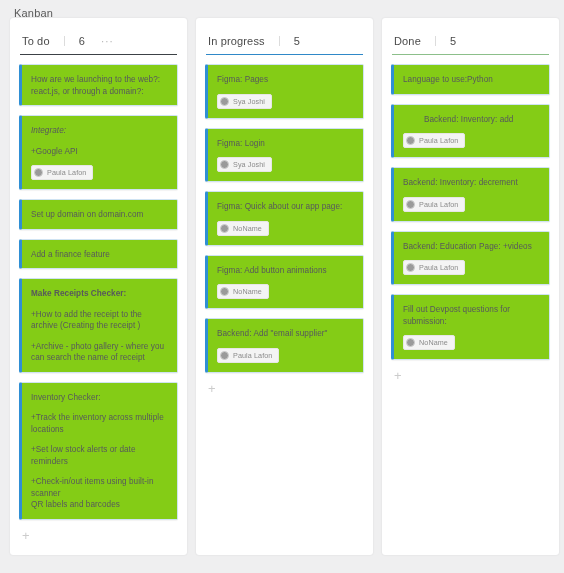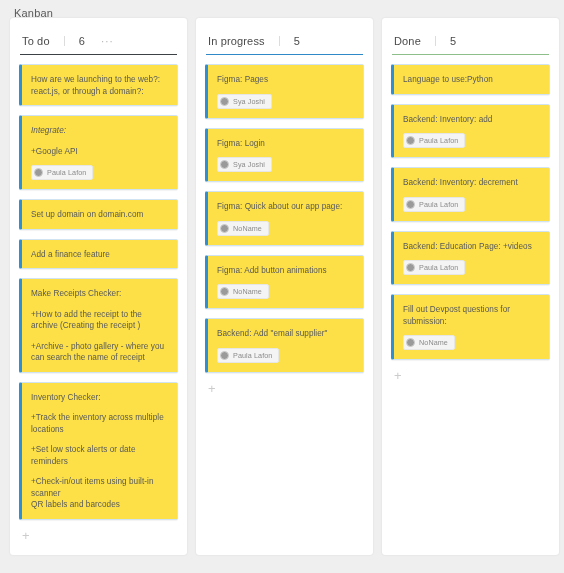--- a/index.html
+++ b/index.html
@@ -92,21 +92,21 @@
 
   .cards {
     padding: 9px 9px 0 9px;
     display: flex;
     flex-direction: column;
     gap: 9px;
   }
 
   
   .card {
-    background: #fde047;
+    background: #84cc16;
     border: 1px solid #cfe3f2;
     border-left: 3px solid #2f8fd4;
     border-radius: 2px;
     padding: 9px 9px 8px 9px;
     box-shadow: 0 1px 1px rgba(0,0,0,0.05);
     cursor: pointer;
   }
 
   .card-line {
     font-size: 8.2px;
@@ -176,21 +176,21 @@
               <span class="avatar"></span>
               <span class="assignee-name">Paula Lafon</span>
             </div></div>
           <div class="card">
             <div class="card-line" style="white-space: pre-line;">Set up domain on domain.com</div>
           </div>
           <div class="card">
             <div class="card-line" style="white-space: pre-line;">Add a finance feature</div>
           </div>
           <div class="card">
-            <div class="card-line" style="white-space: pre-line;">Make Receipts Checker:</div>
+            <div class="card-line" style="white-space: pre-line; font-weight: bold;">Make Receipts Checker:</div>
             <div class="card-line" style="white-space: pre-line;">+How to add the receipt to the archive (Creating the receipt )</div>
             <div class="card-line" style="white-space: pre-line;">+Archive - photo gallery - where you can search the name of receipt</div>
           </div>
           <div class="card">
             <div class="card-line" style="white-space: pre-line;">Inventory Checker:</div>
             <div class="card-line" style="white-space: pre-line;">+Track the inventory across multiple locations</div>
             <div class="card-line" style="white-space: pre-line;">+Set low stock alerts or date reminders</div>
             <div class="card-line" style="white-space: pre-line;">+Check-in/out items using built-in scanner
 QR labels and barcodes</div>
           </div>
@@ -232,21 +232,21 @@
         <div class="col-header">
           <span class="col-title">Done</span>
           <span class="col-sep"></span>
           <span class="col-count">5</span>
         </div>
         <div class="col-rule rule-green"></div>
         <div class="cards">
           <div class="card">
             <div class="card-line" style="white-space: pre-line;">Language to use:Python</div>
           </div>
-          <div class="card"><div class="card-line" style="white-space: pre-line;">Backend: Inventory: add</div><div class="assignee">
+          <div class="card"><div class="card-line" style="white-space: pre-line; margin-left: 21px;">Backend: Inventory: add</div><div class="assignee">
               <span class="avatar"></span>
               <span class="assignee-name">Paula Lafon</span>
             </div></div>
           <div class="card"><div class="card-line" style="white-space: pre-line;">Backend: Inventory: decrement</div><div class="assignee">
               <span class="avatar"></span>
               <span class="assignee-name">Paula Lafon</span>
             </div></div>
           <div class="card"><div class="card-line" style="white-space: pre-line;">Backend: Education Page: +videos</div><div class="assignee">
               <span class="avatar"></span>
               <span class="assignee-name">Paula Lafon</span>

